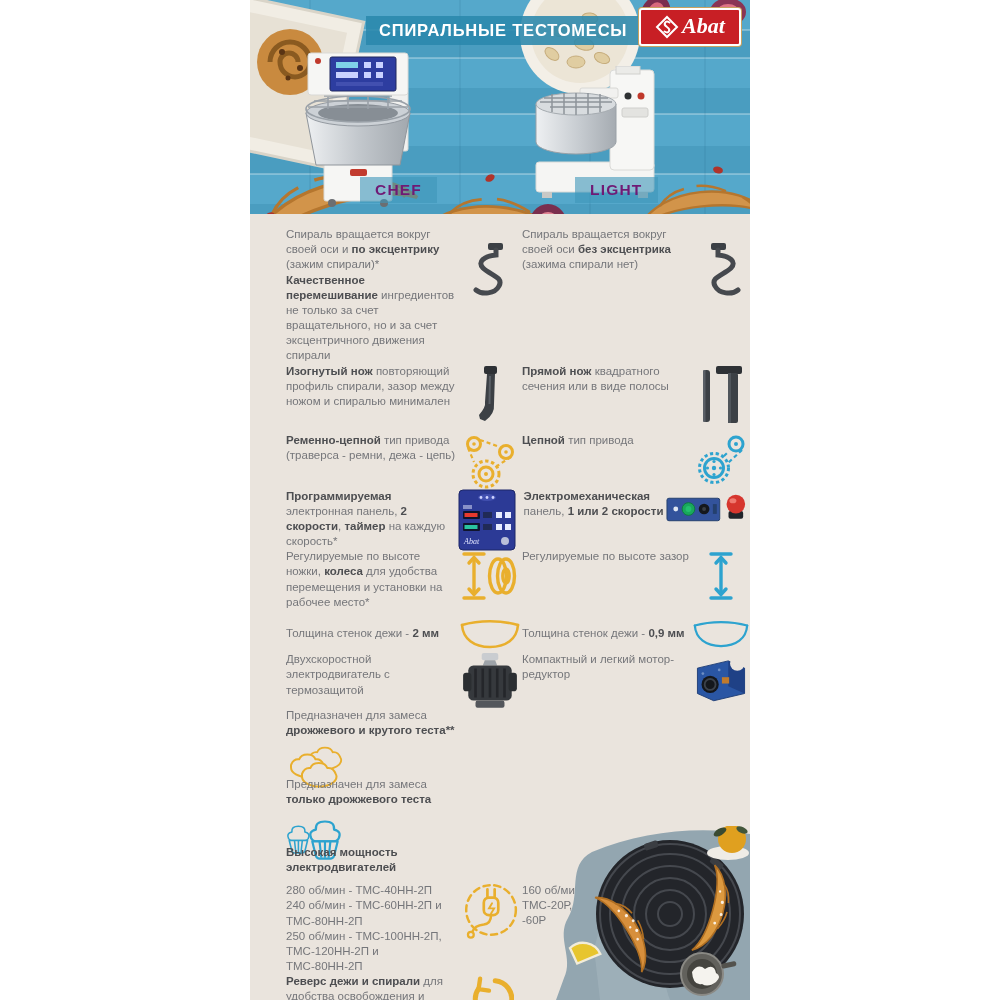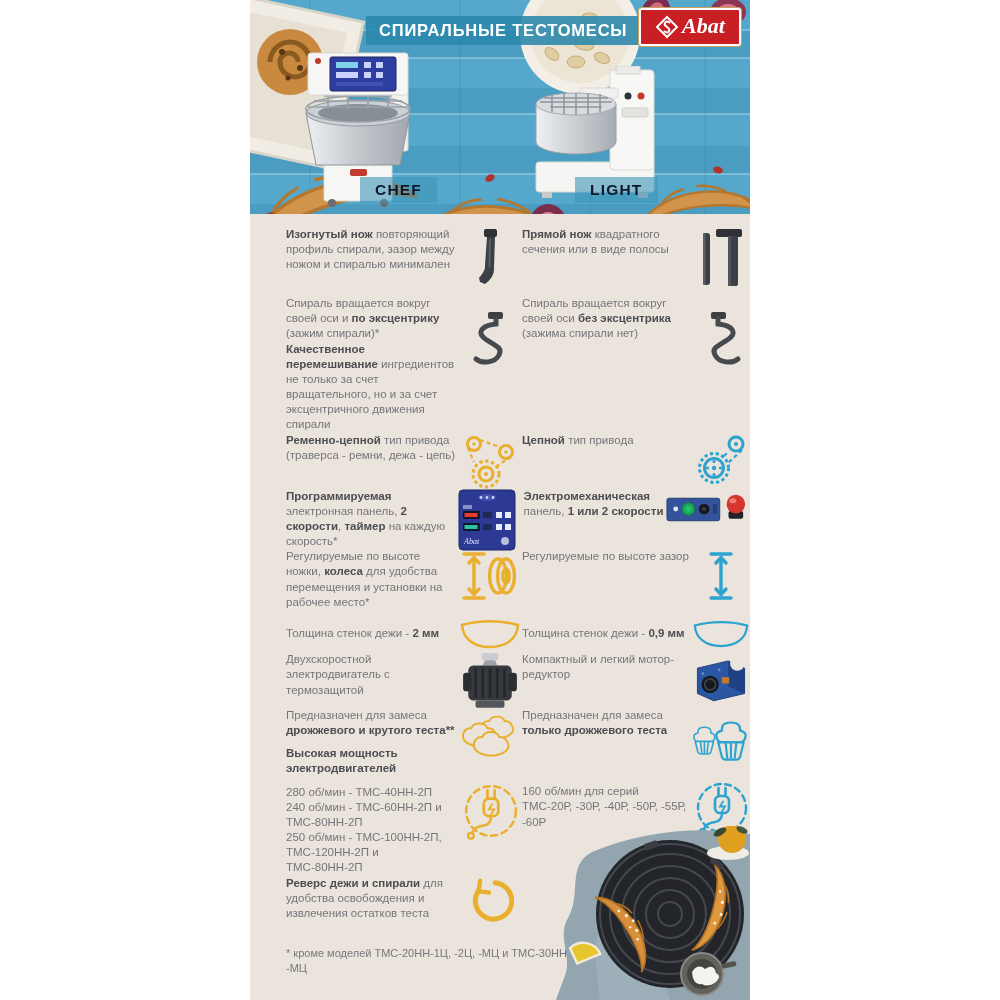--- a/index.html
+++ b/index.html
@@ -9,37 +9,37 @@
   .header{position:relative;height:214px;background:#55a8cb;overflow:hidden;}
   .header > svg.bg{position:absolute;left:0;top:0;}
   .mixer{position:absolute;}
   .mixer.chef{left:44px;top:46px;width:140px;height:162px;}
   .mixer.light{left:280px;top:66px;width:130px;height:136px;}
   .title-badge{position:absolute;top:16px;left:116px;background:rgba(42,136,172,.88);color:#fff;
     font-weight:700;font-size:16.5px;letter-spacing:.8px;padding:5px 13px;white-space:nowrap;}
   .logo{position:absolute;top:8px;right:9px;width:98px;height:34px;background:#c81f25;border:2px solid #fff;
     box-shadow:0 0 0 1px #caa25f;border-radius:3px;display:flex;align-items:center;justify-content:center;gap:3px;}
   .logo-text{color:#fff;font-family:"Liberation Serif",serif;font-style:italic;font-weight:700;font-size:22px;line-height:1;padding-bottom:2px;}
-  .model-badge{position:absolute;bottom:11px;color:#0f172a;font-weight:700;font-size:15.5px;letter-spacing:1.2px;
+  .model-badge{position:absolute;bottom:11px;color:#701a75;font-weight:700;font-size:15.5px;letter-spacing:1.2px;
     padding:4px 15px;background:rgba(62,150,185,.60);}
   .model-badge.chef{left:110px;}
   .model-badge.light{left:325px;}
 
   
   .content{position:relative;padding-top:13px;}
   .row{display:flex;align-items:flex-start;padding-left:36px;}
   .tl{width:172px;}
   .il{width:64px;display:flex;justify-content:center;}
   .tr{width:170px;}
   .ir{width:58px;display:flex;justify-content:center;}
   .t{font-size:11.5px;line-height:1.32;color:#75767a;}
   .t .b{font-weight:700;color:#4d4e51;}
   .r1{min-height:69px;} .r2{min-height:107px;} .r3{min-height:55px;}
   .r4{min-height:58px;gap:6px;} .r5{min-height:65px;} .r6{min-height:38px;align-items:center;}
-  .r7{min-height:55px;} .r8{min-height:37px;} .r9{min-height:126px;} .r10{min-height:60px;}
+  .r7{min-height:55px;} .r8{min-height:37px;flex-direction:column;} .r9{min-height:126px;} .r10{min-height:60px;}
   .r2 .il svg,.r2 .ir svg{margin-top:14px;}
   .r4 .il svg{margin-bottom:-6px;}
   .r4 .ir svg{margin-left:-26px;}
   .r7 .il svg,.r7 .ir svg{margin-bottom:-4px;}
   .r8 .il svg,.r8 .ir svg{margin-bottom:-20px;}
   .r9 .tr{padding-top:38px;}
   .r9 .il svg{margin-top:36px;}
   .r9 .ir svg{margin-top:34px;}
   .hd{font-weight:700;color:#4d4e51;}
   .lines{margin-top:8px;}
@@ -205,54 +205,54 @@
       </svg>
       <span class="logo-text">Abat</span>
     </div>
 
     <div class="model-badge chef">CHEF</div>
     <div class="model-badge light">LIGHT</div>
   </div>
 
   <div class="content">
 
+    <div class="row r2">
+      <div class="tl t"><span>Спираль вращается вокруг своей оси и </span><span class="b">по эксцентрику</span><span> (зажим спирали)* </span><span class="b">Качественное перемешивание</span><span> ингредиентов не только за счет вращательного, но и за счет эксцентричного движения спирали</span></div>
+      <div class="il">
+          <svg width="44" height="62" viewBox="0 0 44 62">
+        <rect x="20" y="2" width="15" height="7" rx="2" fill="#3c4045"></rect>
+        <path d="M28 9 v5 c-12 1 -19 7 -13 13 c7 7 21 9 16 18 c-4 8 -17 9 -23 4" fill="none" stroke="#46494e" stroke-width="5" stroke-linecap="round"></path>
+      </svg>
+        </div>
+      <div class="tr t"><span>Спираль вращается вокруг своей оси </span><span class="b">без эксцентрика</span><span> (зажима спирали нет)</span></div>
+      <div class="ir">
+          <svg width="44" height="62" viewBox="0 0 44 62">
+        <rect x="12" y="2" width="15" height="7" rx="2" fill="#3c4045"></rect>
+        <path d="M19 9 v5 c12 1 19 7 13 13 c-7 7 -21 9 -16 18 c4 8 17 9 23 4" fill="none" stroke="#46494e" stroke-width="5" stroke-linecap="round"></path>
+      </svg>
+        </div>
+    </div>
+
     <div class="row r1">
       <div class="tl t"><span class="b">Изогнутый нож</span><span> повторяющий профиль спирали, зазор между ножом и спиралью минимален</span></div>
       <div class="il">
           <svg width="40" height="68" viewBox="0 0 40 68">
         <rect x="14" y="2" width="13" height="8" rx="2" fill="#2e3135"></rect>
         <path d="M17 10 h8 l-1 30 q1 10 -9 17 l-5 -2 -1 -4 q7 -8 6 -13 z" fill="#3c4045"></path>
         <path d="M20 12 l-0.5 28" stroke="#5a5f66" stroke-width="2" fill="none"></path>
       </svg>
         </div>
       <div class="tr t"><span class="b">Прямой нож</span><span> квадратного сечения или в виде полосы</span></div>
       <div class="ir">
           <svg width="46" height="64" viewBox="0 0 46 64">
         <rect x="5" y="6" width="7" height="52" rx="3" fill="#3c4045"></rect>
         <rect x="5" y="6" width="2.5" height="52" rx="1" fill="#5a5f66"></rect>
         <rect x="18" y="2" width="26" height="8" rx="2" fill="#2e3135"></rect>
         <rect x="30" y="9" width="10" height="50" rx="2" fill="#3c4045"></rect>
         <rect x="30" y="9" width="3" height="50" fill="#50555b"></rect>
-      </svg>
-        </div>
-    </div>
-
-    <div class="row r2">
-      <div class="tl t"><span>Спираль вращается вокруг своей оси и </span><span class="b">по эксцентрику</span><span> (зажим спирали)* </span><span class="b">Качественное перемешивание</span><span> ингредиентов не только за счет вращательного, но и за счет эксцентричного движения спирали</span></div>
-      <div class="il">
-          <svg width="44" height="62" viewBox="0 0 44 62">
-        <rect x="20" y="2" width="15" height="7" rx="2" fill="#3c4045"></rect>
-        <path d="M28 9 v5 c-12 1 -19 7 -13 13 c7 7 21 9 16 18 c-4 8 -17 9 -23 4" fill="none" stroke="#46494e" stroke-width="5" stroke-linecap="round"></path>
-      </svg>
-        </div>
-      <div class="tr t"><span>Спираль вращается вокруг своей оси </span><span class="b">без эксцентрика</span><span> (зажима спирали нет)</span></div>
-      <div class="ir">
-          <svg width="44" height="62" viewBox="0 0 44 62">
-        <rect x="12" y="2" width="15" height="7" rx="2" fill="#3c4045"></rect>
-        <path d="M19 9 v5 c12 1 19 7 13 13 c-7 7 -21 9 -16 18 c4 8 17 9 23 4" fill="none" stroke="#46494e" stroke-width="5" stroke-linecap="round"></path>
       </svg>
         </div>
     </div>
 
     <div class="row r3">
       <div class="tl t"><span class="b">Ременно-цепной</span><span> тип привода (траверса - ремни, дежа - цепь)</span></div>
       <div class="il">
           <svg width="58" height="56" viewBox="0 0 58 56" fill="none" stroke="#e9af2d">
         <circle cx="13" cy="11" r="6.5" stroke-width="3"></circle>
             <circle cx="13" cy="11" r="1.8" fill="#e9af2d" stroke="none"></circle>

